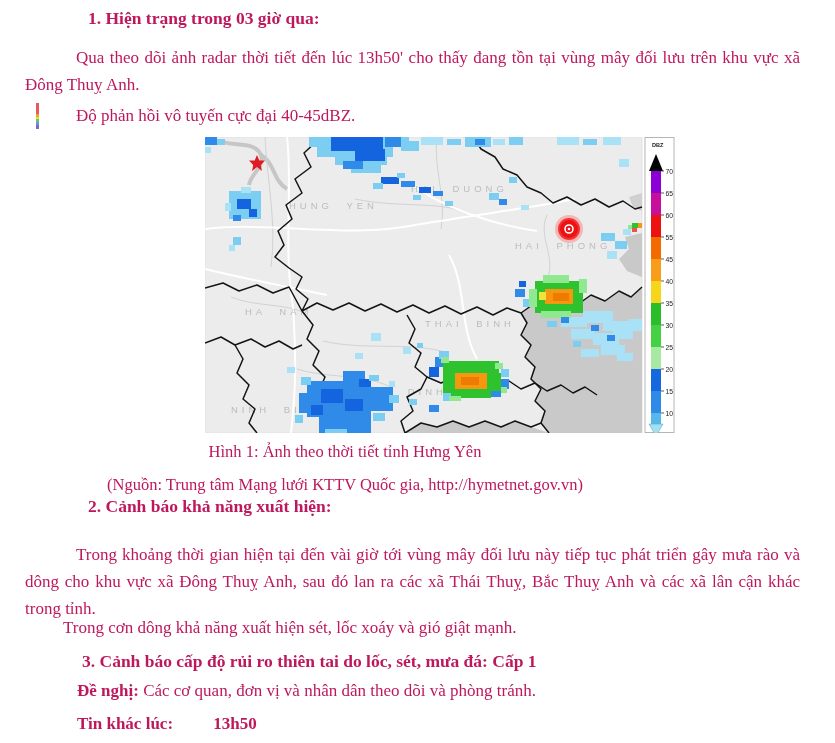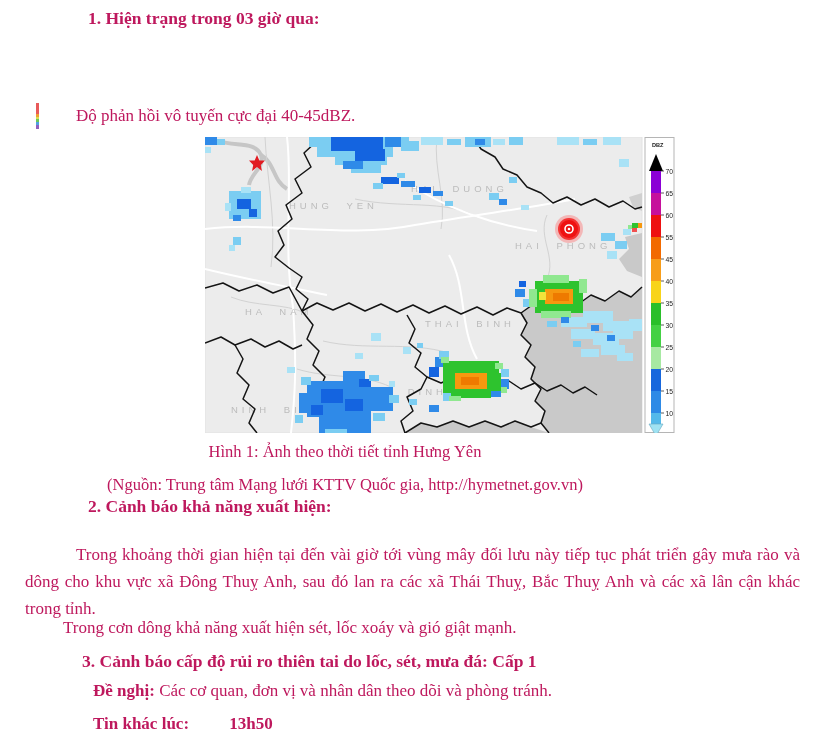--- a/index.html
+++ b/index.html
@@ -10,41 +10,42 @@
   .abs{position:absolute;}
   .h{font-weight:bold;font-size:17.5px;line-height:20px;white-space:nowrap;}
   .body-p{font-size:17px;line-height:27px;text-align:justify;}
   .indent-lg{text-indent:51px;}
   .indent-md{text-indent:38px;}
   .caption-wrap{left:25px;width:640px;text-align:center;font-size:16.5px;line-height:23px;}
   .edit-mark{
     left:36px;top:103px;width:3px;height:26px;
     background:linear-gradient(#e85a5a 0 42%,#f0a030 42% 54%,#d8e050 54% 62%,#6cc85a 62% 72%,#50a0e0 72% 86%,#9060c0 86% 100%);
   }
-  .bold{font-weight:bold;margin-left:16px;}
+  .bold{font-weight:bold;}
   svg text.prov{
     font-family:"Liberation Sans","DejaVu Sans",sans-serif;
     font-size:9.5px;letter-spacing:4px;word-spacing:7px;fill:#bcbcbc;
   }
   svg text.tick{
     font-family:"Liberation Sans","DejaVu Sans",sans-serif;
     font-size:6.8px;fill:#222;
   }
   svg text.lgtitle{
     font-family:"Liberation Sans","DejaVu Sans",sans-serif;
     font-size:5.6px;font-weight:bold;fill:#222;
   }
 </style>
 </head>
 <body>
 
 <div class="page">
 
   <div class="abs h" style="left:88px;top:8px;">1. Hiện trạng trong 03 giờ qua:</div>
 
+  <div class="abs body-p indent-lg" style="left:25px;top:44px;width:775px;">Qua theo dõi ảnh radar thời tiết đến lúc 13h50' cho thấy đang tồn tại vùng mây đối lưu trên khu vực xã Đông Thuỵ Anh.</div>
 
   <div class="abs edit-mark"></div>
 
   <div class="abs body-p indent-lg" style="left:25px;top:102px;width:775px;">Độ phản hồi vô tuyến cực đại 40-45dBZ.</div>
 
   <div class="abs" style="left:205px;top:137px;width:470px;height:296px;">
     <svg width="470" height="296" viewBox="0 0 470 296">
 
       <g>
         <rect x="0" y="0" width="437" height="296" fill="#ececec" stroke="#e2e2e2" stroke-width="1"></rect>

